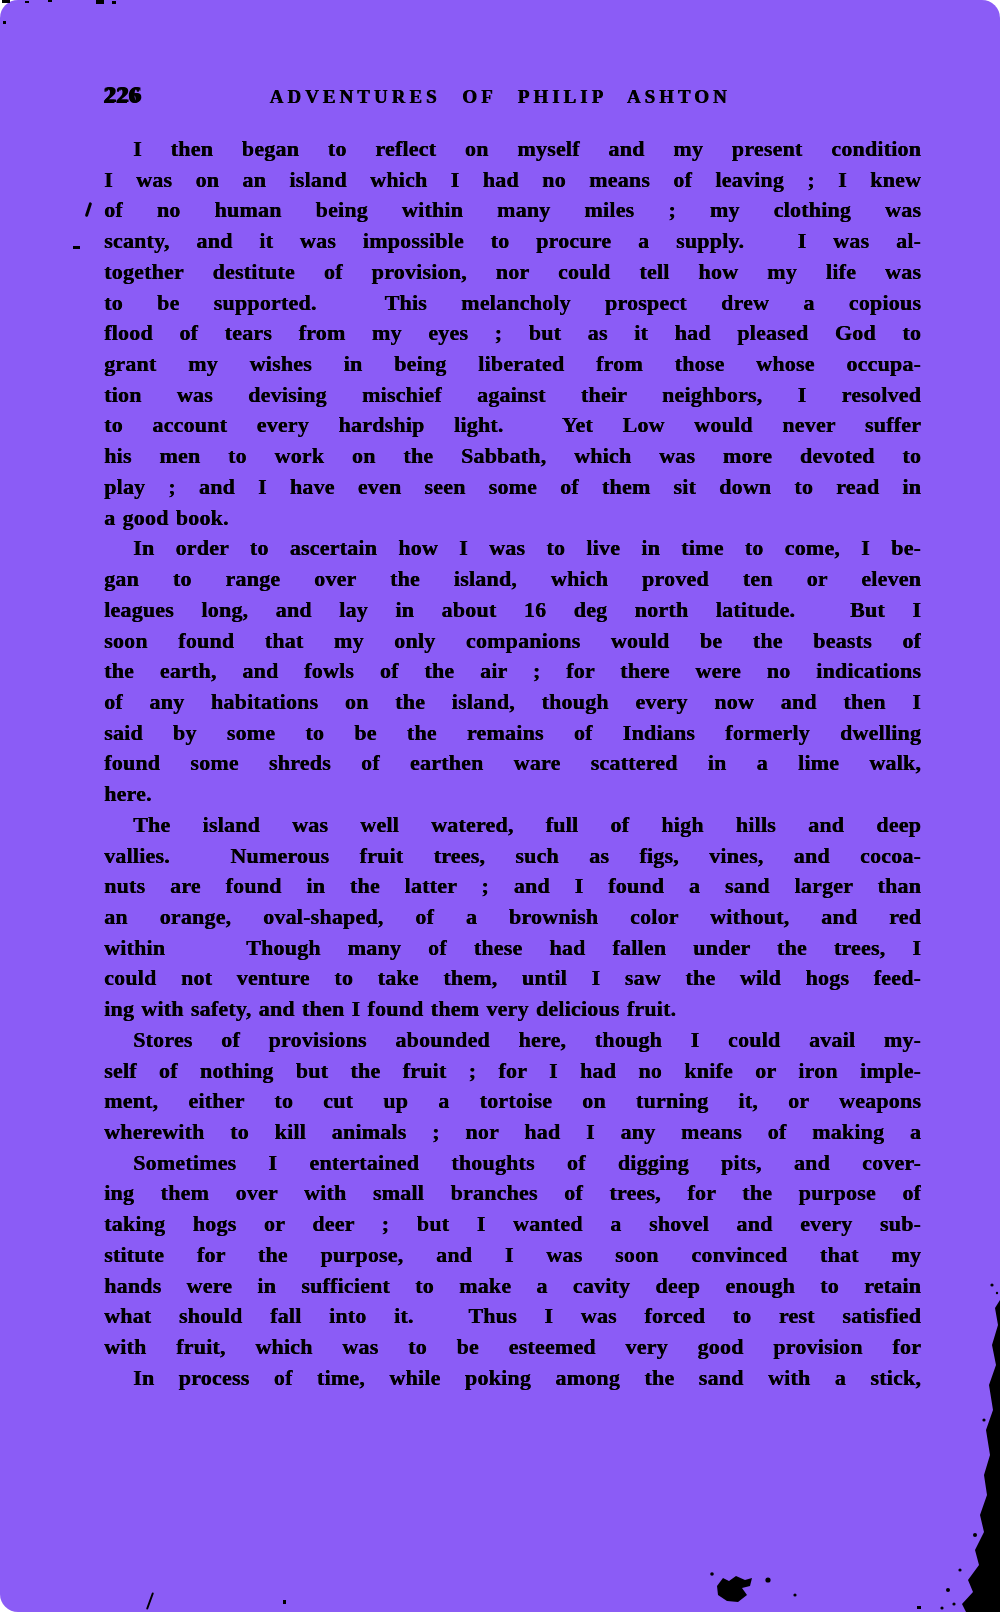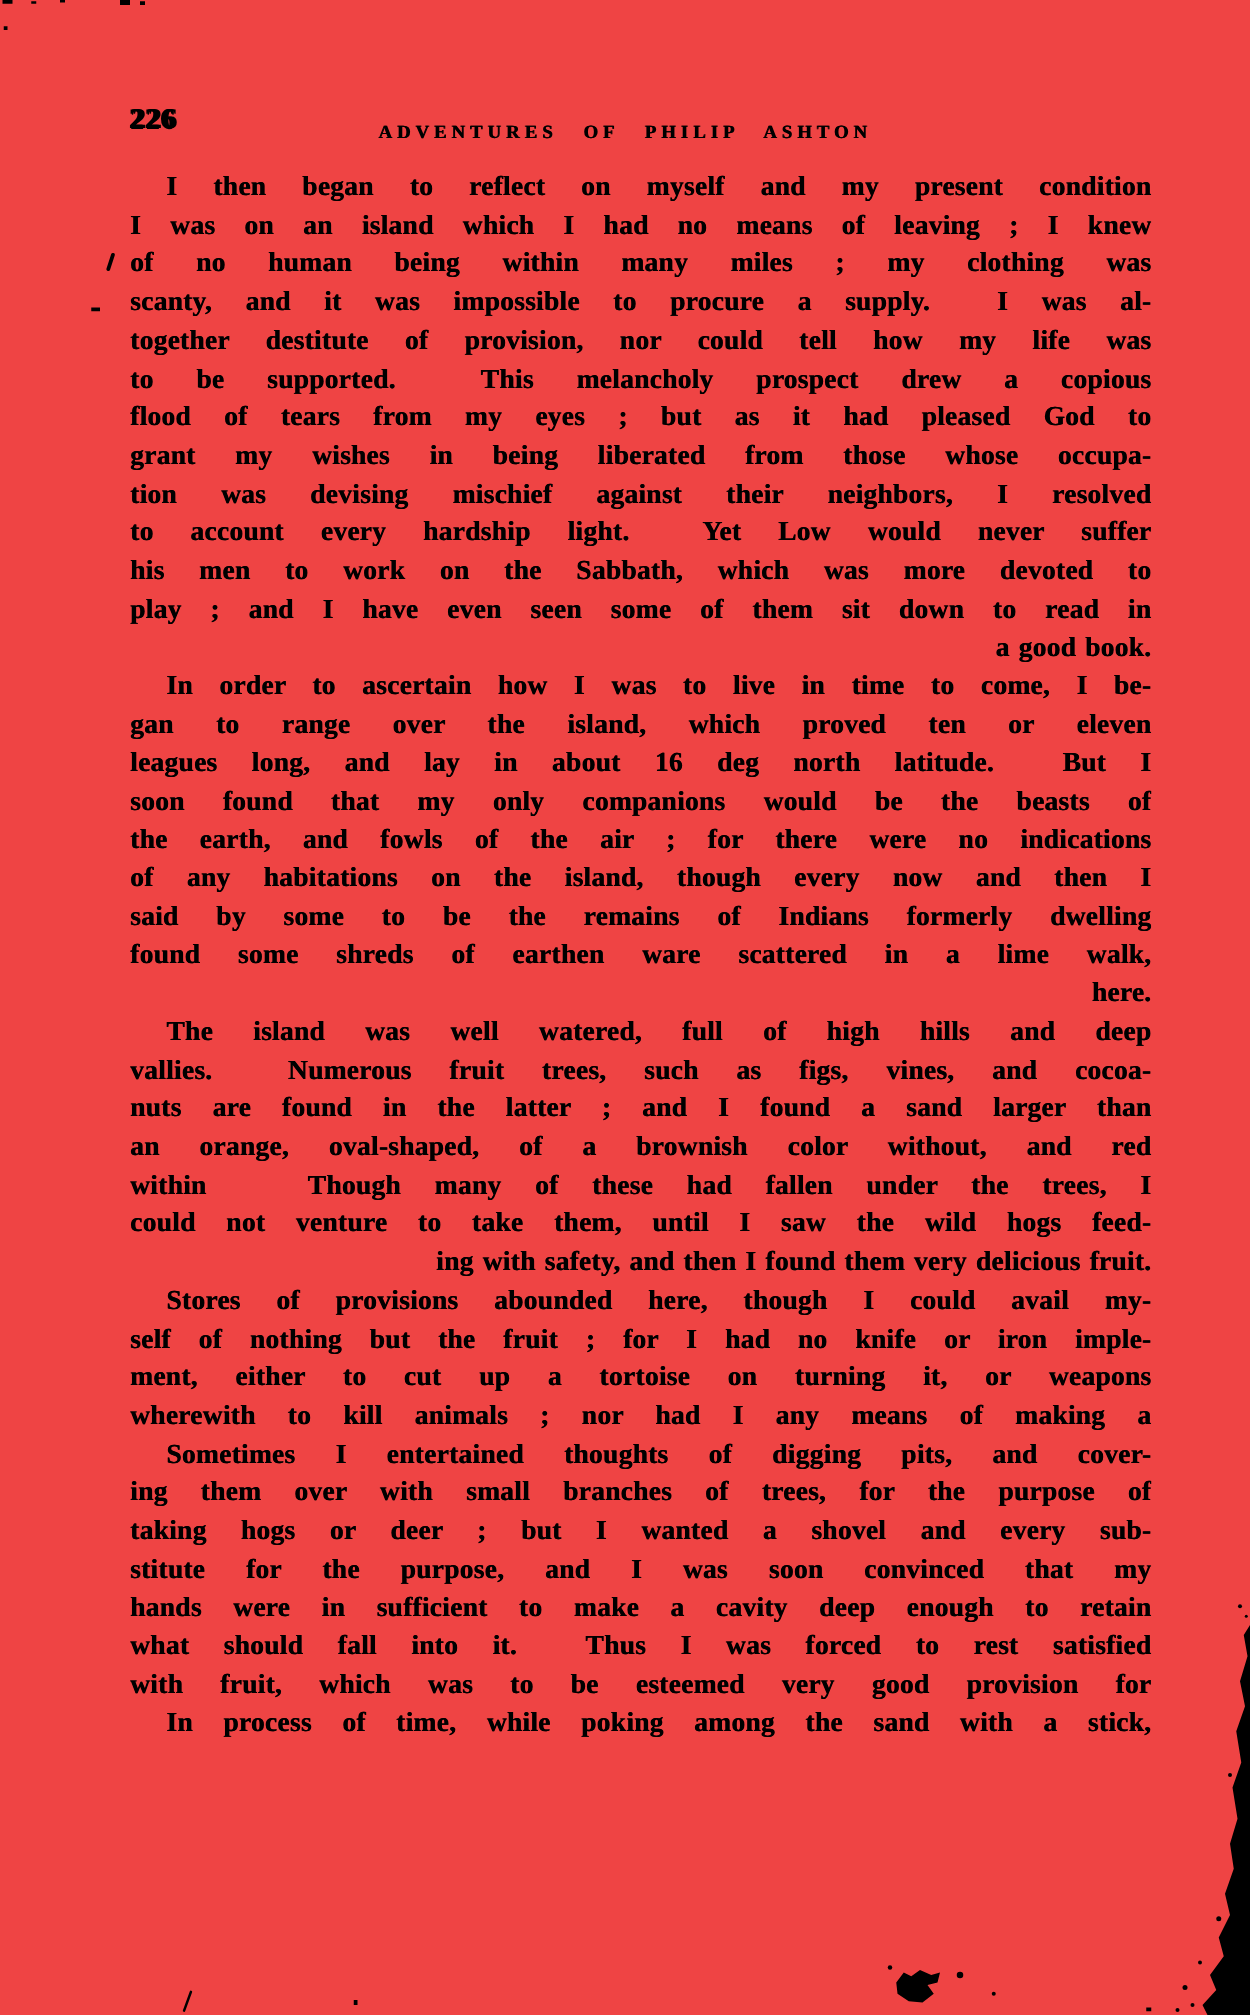--- a/index.html
+++ b/index.html
@@ -1,42 +1,42 @@
 <!DOCTYPE html>
 <html><head>
 <meta charset="utf-8">
 <style>
   html,body{margin:0;padding:0;}
   body{
     width:1000px;height:1612px;position:relative;overflow:hidden;
     background:#ffffff;color:#000;
     font-family:"Liberation Serif","DejaVu Serif",serif;
   }
-  .page{position:absolute;inset:0;background:#ef4444;}
+  .page{position:absolute;inset:0;background:#8b5cf6;border-radius:18px;}
 
   
   .header{position:absolute;top:82px;left:0;width:100%;height:26px;}
   .pageno{
     position:absolute;left:104px;top:0;
     font-size:23px;font-weight:bold;letter-spacing:1px;
     text-shadow:1.6px 0 0 #000,-1px .6px 0 #000,0 1px 0 #000;
   }
   .running-title{
-    position:absolute;left:50%;top:16px;transform:translateX(-50%);
-    font-size:15px;font-weight:bold;letter-spacing:4px;word-spacing:13px;
+    position:absolute;left:50%;top:4px;transform:translateX(-50%);
+    font-size:19px;font-weight:bold;letter-spacing:4px;word-spacing:13px;
     white-space:nowrap;
     text-shadow:.6px 0 0 #000;
   }
 
   
   .textbody{position:absolute;top:134px;left:104px;width:817px;}
   .line{
     height:30.72px;line-height:30.72px;overflow:hidden;
     font-size:22px;font-weight:bold;letter-spacing:.2px;word-spacing:1.5px;
-    text-align:right;white-space:normal;
+    text-align:left;white-space:normal;
     text-shadow:.4px 0 0 #000;
   }
   .line.j{text-align:justify;}
   .line.j::after{content:"";display:inline-block;width:100%;height:0;vertical-align:top;}
   .line.indent{text-indent:29px;}
 
   
   .speck{position:absolute;background:#000;}
   .artifact-svg{position:absolute;}
   .mark-curve{

